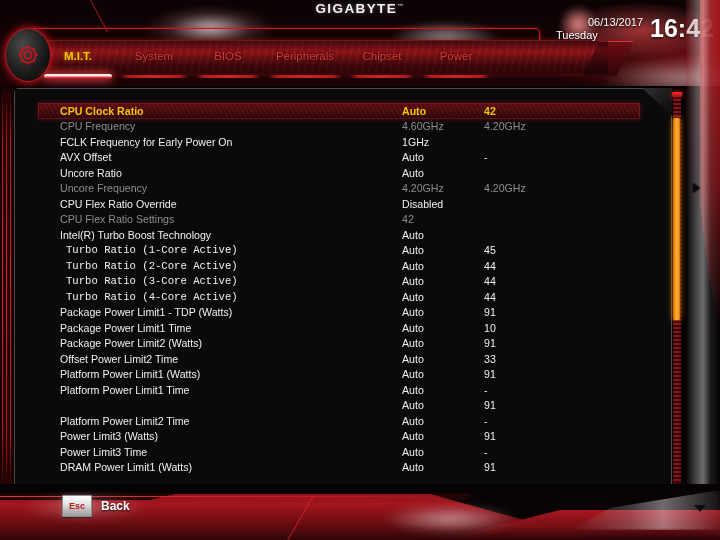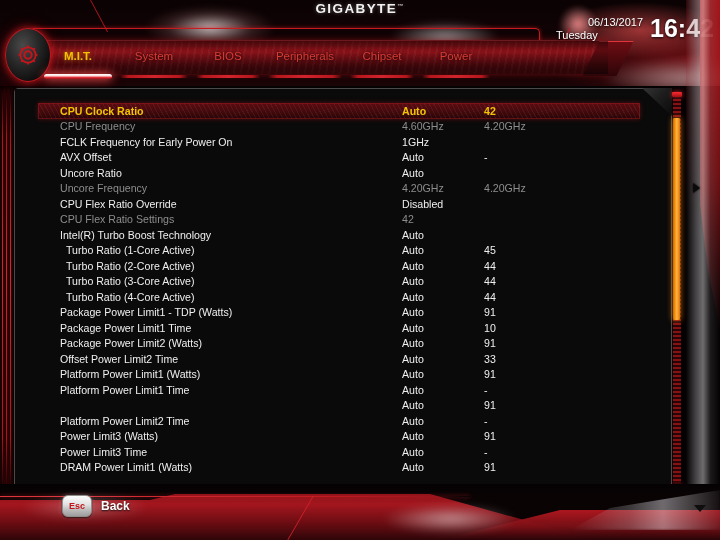--- a/index.html
+++ b/index.html
@@ -168,21 +168,21 @@
   }
   .row{
     position:relative; height:15.5px; width:602px;
     display:flex; align-items:center;
     font-size:10.6px;
     white-space:nowrap;
   }
   .row .label{ position:absolute; left:10px;padding-left:12px; }
   .row .v1{ position:absolute; left:364px; }
   .row .v2{ position:absolute; left:446px; }
-  .row.indent .label{ left:16px; }
+  .row.indent .label{ left:16px;font-family:Liberation Mono, monospace; }
   .row.normal .label, .row.normal .v1, .row.normal .v2{ color:#efefef; }
   .row.dim .label, .row.dim .v1, .row.dim .v2{ color:#8d8d8d; }
   .row.selected{
     background:
       repeating-linear-gradient(62deg, rgba(255,255,255,0.055) 0 1px, rgba(0,0,0,0) 1px 4px),
       linear-gradient(180deg,#5e0b10 0%,#4a0a0e 40%,#390709 75%,#230406 100%);
     box-shadow:0 0 0 1px rgba(150,25,30,.55) inset, 0 0 5px rgba(170,25,30,.45);
     width:602px;
   }
   .row.selected .label, .row.selected .v1, .row.selected .v2{ color:#f5c400; font-weight:bold; }
@@ -272,21 +272,21 @@
     position:absolute; right:0; bottom:10px; width:150px; height:40px;
     background:linear-gradient(90deg, rgba(0,0,0,0) 0%, rgba(180,180,185,0.30) 40%, rgba(235,235,240,0.45) 62%, rgba(90,90,95,0.15) 100%);
     clip-path:polygon(40px 18px, 150px 0, 150px 40px, 0 40px);
     filter:blur(1px);
   }
   .back-btn{
     position:absolute; left:62px; bottom:22px; height:24px;
     display:flex; align-items:center; gap:9px; cursor:pointer;
   }
   .esc-key{
-    width:30px; height:22px; border-radius:6px;
+    width:30px; height:22px; border-radius:1px;
     background:linear-gradient(180deg,#fdfdfd 0%,#e2e2e2 42%,#bcbcbc 70%,#9d9d9d 100%);
     border:1px solid #8e8e8e;
     box-shadow:0 1px 2px rgba(0,0,0,.7), 0 0 4px rgba(255,255,255,.25);
     display:flex; align-items:center; justify-content:center;
     font-size:9px; font-weight:bold; color:#c4151c;
   }
   .back-label{ font-size:12px; font-weight:bold; color:#ffffff; text-shadow:0 1px 2px rgba(0,0,0,.85);text-align:right; }
 
   .footer-arrow{
     position:absolute; right:14px; bottom:28px; width:0;height:0;

